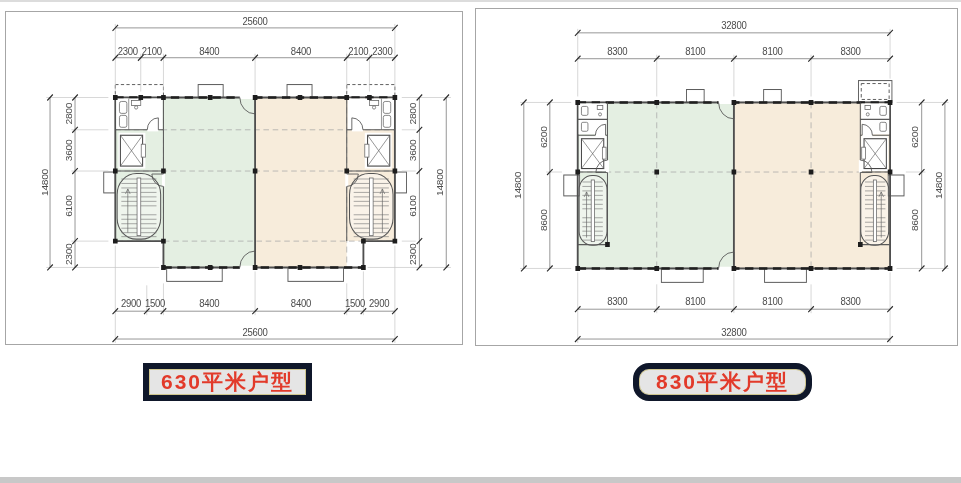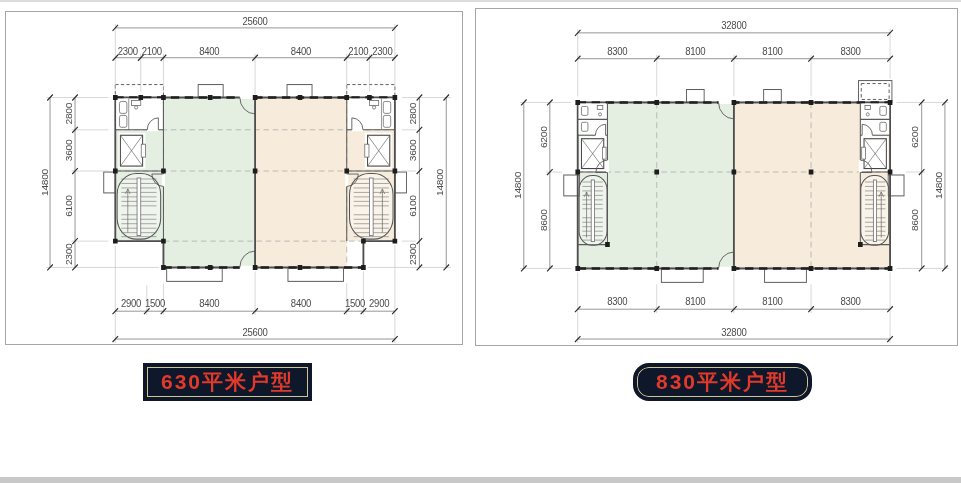--- a/index.html
+++ b/index.html
@@ -8,21 +8,21 @@
     font-family:"Liberation Sans",sans-serif;overflow:hidden;
   }
   .top-rule{position:absolute;left:0;top:0;width:961px;height:2px;background:#dcdcdc;}
   .bottom-bar{position:absolute;left:0;bottom:0;width:961px;height:6px;background:#c8c8c8;}
   .panel{position:absolute;background:#ffffff;border:1px solid #a6a6a6;box-sizing:border-box;padding-left:32px;}
   #panel-630{left:5px;top:11px;width:458px;height:334px;}
   #panel-830{left:475px;top:8px;width:483px;height:338px;}
   .panel svg{display:block;width:100%;height:100%;}
   .plan-label{
     position:absolute;top:363px;height:38px;box-sizing:border-box;
-    background:#0f172a;border:4px solid #0f172a;box-shadow:inset 0 0 0 1px #cfc68f;
+    background:#e5e5e5;border:6px solid #0f172a;box-shadow:inset 0 0 0 1px #cfc68f;
     display:flex;align-items:center;justify-content:center;
     font-size:21px;font-weight:bold;color:#e23a2a;letter-spacing:2px;
   }
   #label-630{left:143px;width:169px;}
   #label-830{left:633px;width:179px;border-radius:16px;}
 
   
   .wall{stroke:#4f4f4f;stroke-width:2;fill:none}
   .walld{stroke:#1f1f1f;stroke-width:2.6;stroke-dasharray:9 6;fill:none}
   .wt{stroke:#5a5a5a;stroke-width:1.1;fill:none}

